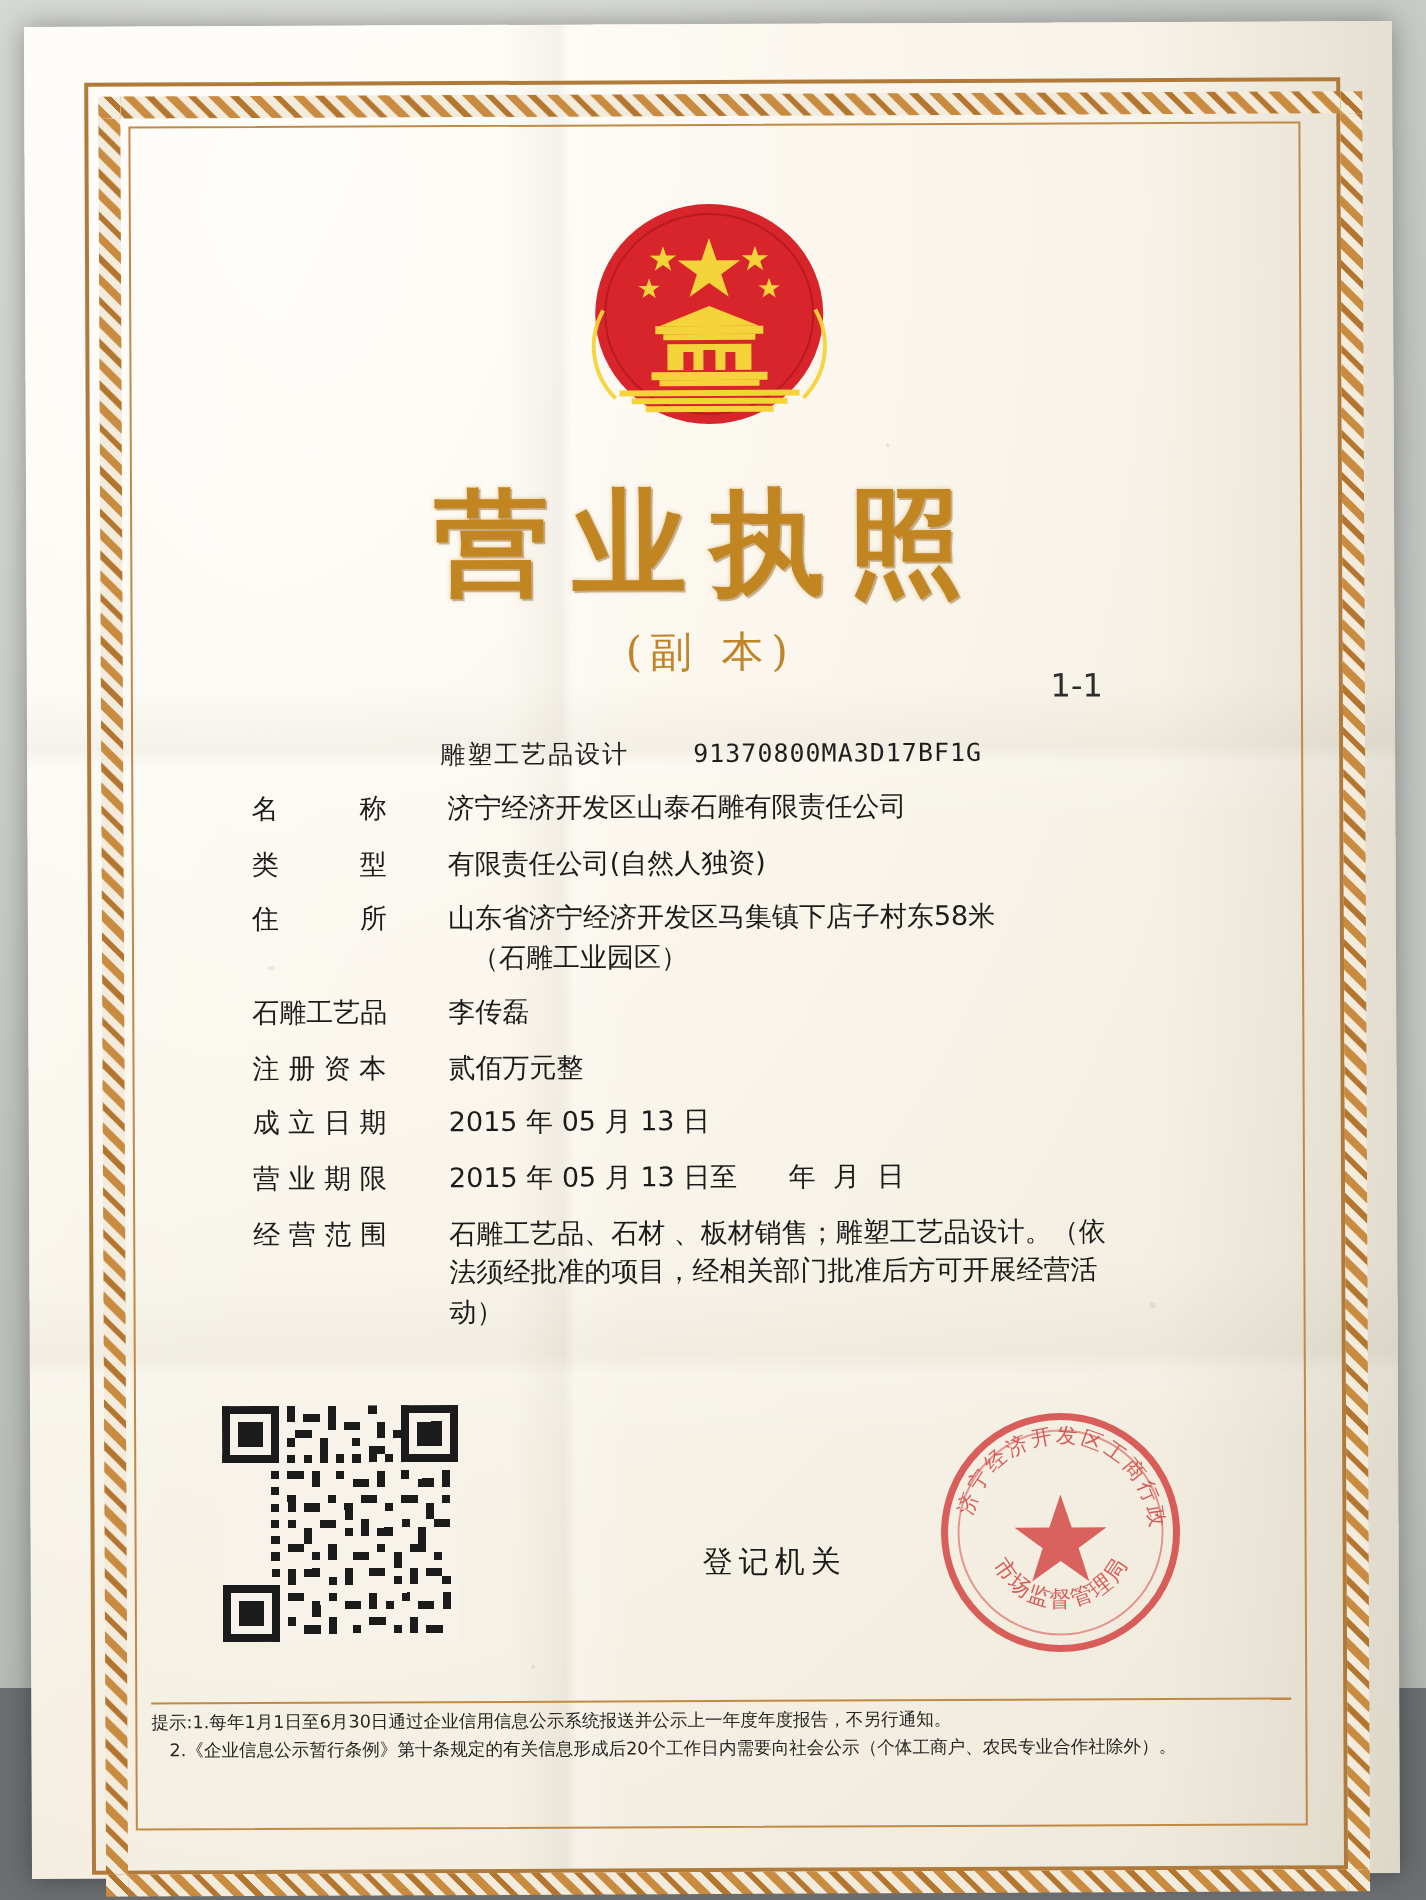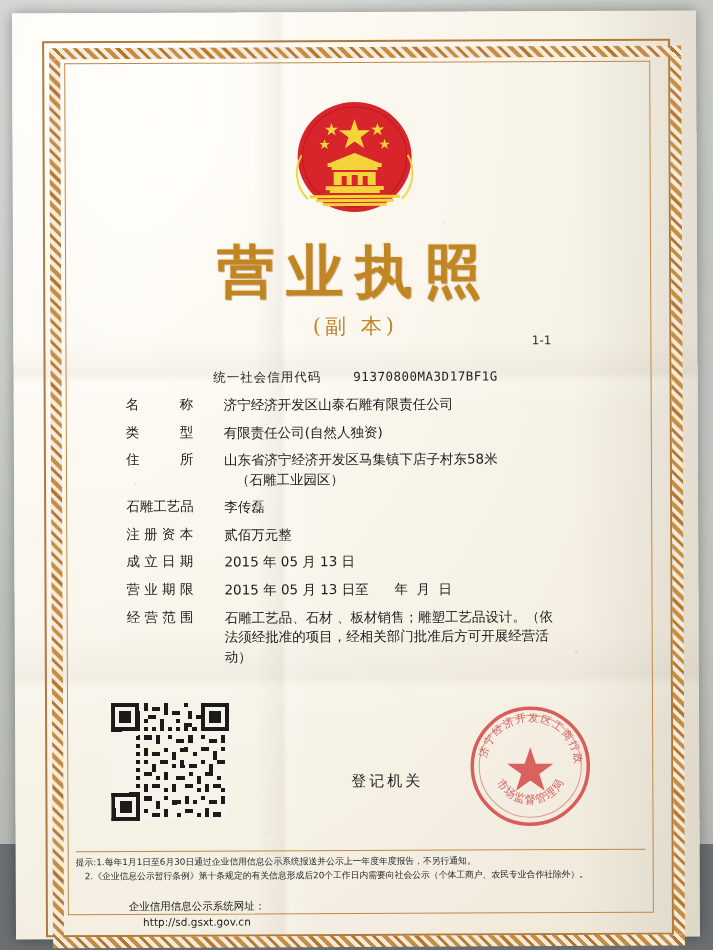--- a/index.html
+++ b/index.html
@@ -109,21 +109,21 @@
     text-align: center;
     font-family: "DejaVu Serif", serif;
     font-size: 21px;
     letter-spacing: 4px;
     color: #c08429;
   }
   #sheet-no {
     position: absolute;
     right: 146px;
     top: 322px;
-    font-size: 12px;
+    font-size: 16px;
     color: #2c2c2c;
     font-family: "DejaVu Sans", sans-serif;
   }
   
   #code-row {
     position: absolute;
     left: 0; right: 0;
     top: 357px;
     text-align: center;
     font-size: 12.5px;
@@ -290,21 +290,21 @@
           <path d="M128 58 C136 72 134 90 122 102"></path>
         </g>
       </svg>
     </div>
 
     <div id="title">营业执照</div>
     <div id="subtitle">(副 本)</div>
     <div id="sheet-no">1-1</div>
 
     <div id="code-row">
-      <span class="lbl">统一社会信用代码</span>
+      <span class="lbl">雕塑工艺品设计</span>
       <span class="val">91370800MA3D17BF1G</span>
     </div>
 
     <div id="fields">
 
       <div class="field">
         <div class="label">名　　　称</div>
         <div class="value">济宁经济开发区山泰石雕有限责任公司</div>
       </div>
 
@@ -481,24 +481,20 @@
         </text>
       </svg>
     </div>
 
 
     <div id="notice">
       <span class="n-line">提示:1.每年1月1日至6月30日通过企业信用信息公示系统报送并公示上一年度年度报告，不另行通知。</span>
       <span class="n-line indent">2.《企业信息公示暂行条例》第十条规定的有关信息形成后20个工作日内需要向社会公示（个体工商户、农民专业合作社除外）。</span>
     </div>
 
-    <div id="footer-left">
-      <span>企业信用信息公示系统网址：</span>
-      <span class="url">http://sd.gsxt.gov.cn</span>
-    </div>
 
 
     <div class="speck" style="left:120px; top:470px; width:3px; height:2px;"></div>
     <div class="speck" style="left:430px; top:210px; width:2px; height:2px;"></div>
     <div class="speck" style="left:560px; top:640px; width:3px; height:3px;"></div>
     <div class="speck" style="left:250px; top:820px; width:2px; height:2px;"></div>
   </div>
 </div>
 
 </body></html>

